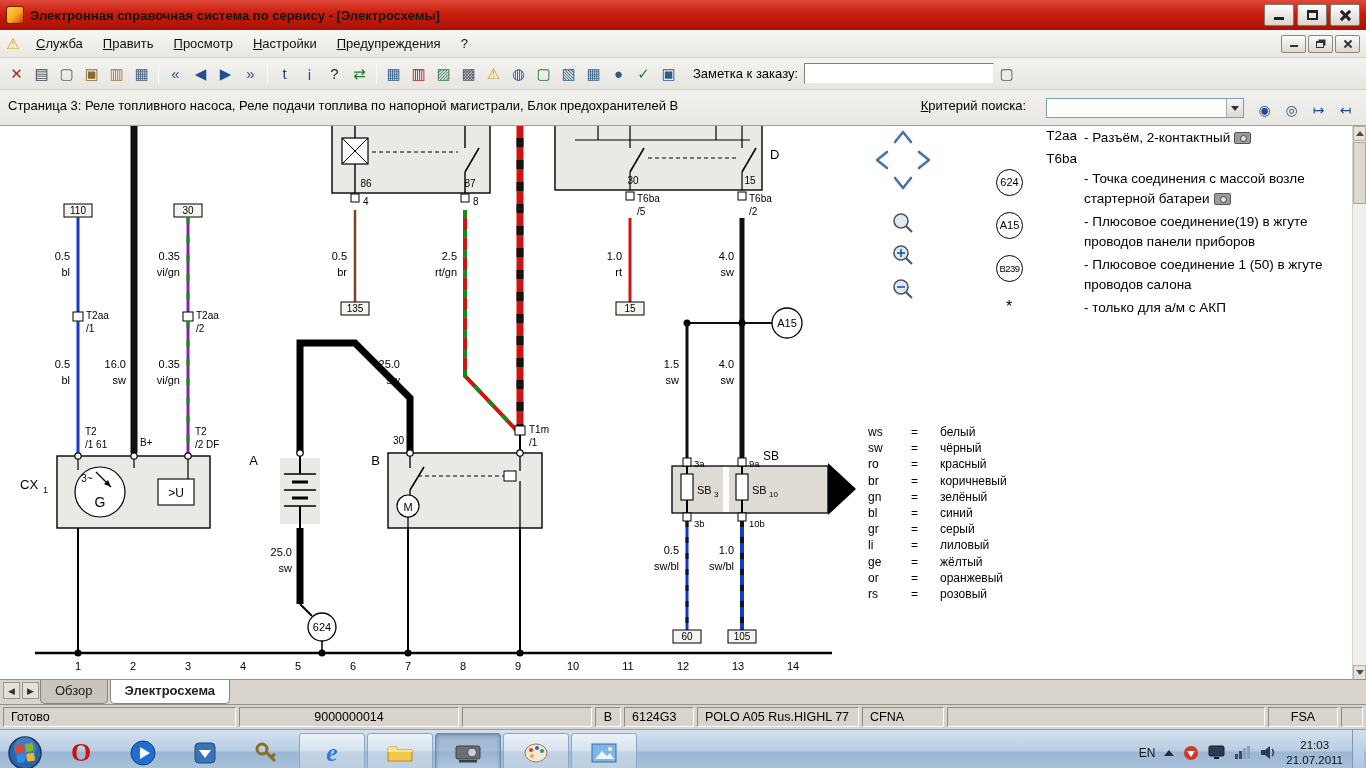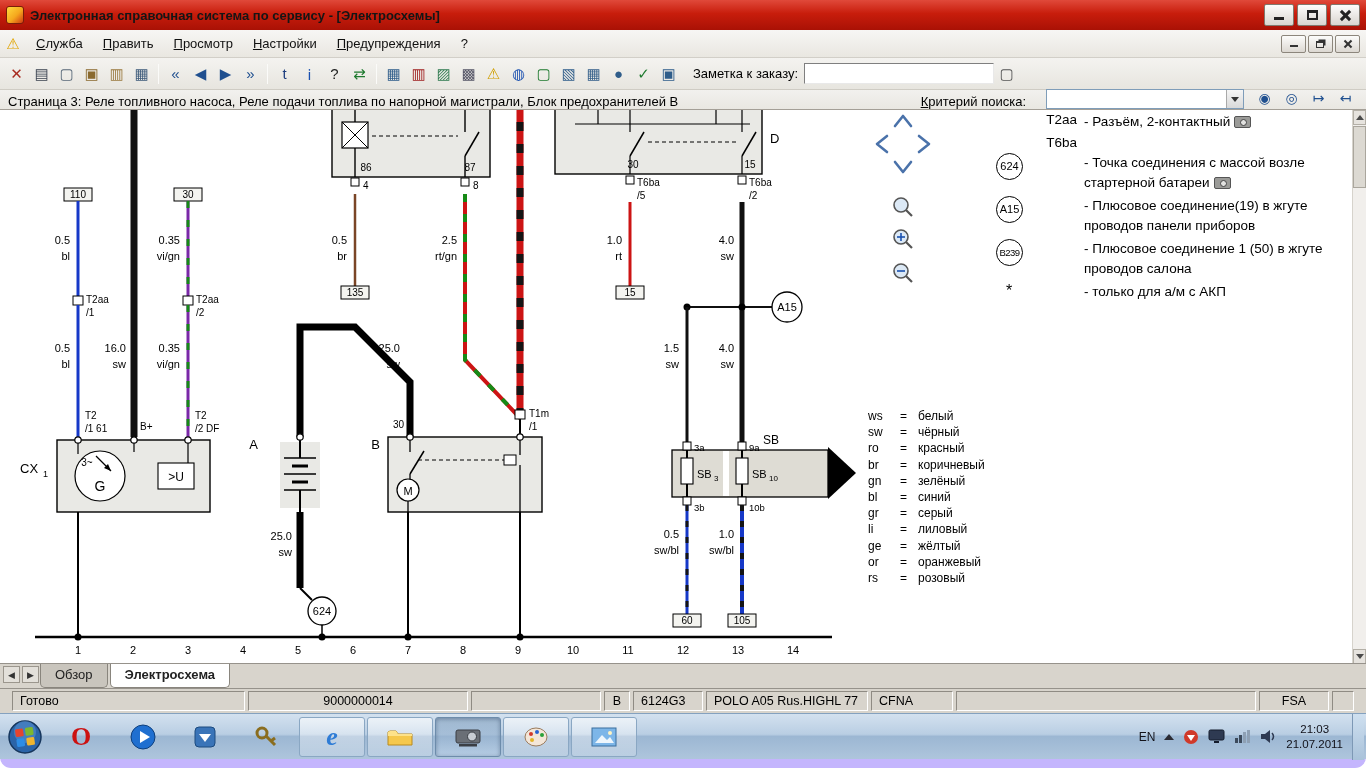--- a/index.html
+++ b/index.html
@@ -43,22 +43,22 @@
   #tb-icons { display:flex; align-items:center; }
   button { border:none; background:none; font-family:inherit; cursor:default; }
   .tb-btn { width:25px; height:25px; display:flex; align-items:center; justify-content:center;
     font-size:15px; border:1px solid transparent; border-radius:2px; }
   .tb-sep { width:1px; height:20px; background:#b5b2aa; border-right:1px solid #fbfbf9; margin:0 4px; }
   .note-label { font-size:13px; margin:0 6px 0 12px; white-space:nowrap; }
   .note-input { width:190px; height:21px; background:#fff; border:1px solid;
     border-color:#7f7f7f #e9e9e9 #e9e9e9 #7f7f7f; font-size:12px; padding:0 4px; }
 
   
-  .infobar { height:20px; background:linear-gradient(#f2f1ee,#e9e7e2); border-bottom:1px solid #a49f97;
-    display:flex; align-items:flex-end; padding:0 8px; font-size:13px; }
+  .infobar { height:36px; background:linear-gradient(#f2f1ee,#e9e7e2); border-bottom:1px solid #a49f97;
+    display:flex; align-items:flex-start; padding:8px 8px; font-size:13px; }
   .page-text { flex:1; white-space:nowrap; overflow:hidden; }
   .search-label { display:inline-block; margin-right:20px; white-space:nowrap; }
   .search-label::first-letter { text-decoration:underline; }
   .search-combo { width:198px; height:20px; background:#fff; border:1px solid #7f9db9; display:flex; }
   .search-combo input { flex:1; border:none; outline:none; font-size:12px; padding:0 3px; min-width:0; }
   .combo-btn { width:17px; background:linear-gradient(#f5f5f5,#d9d9d9); border-left:1px solid #a9a9a9;
     display:flex; align-items:center; justify-content:center; }
   .combo-arrow { width:0; height:0; border-left:4px solid transparent; border-right:4px solid transparent; border-top:5px solid #333; }
   #info-btns { display:flex; margin-left:8px; gap:2px; }
   .info-btn { width:25px; height:23px; display:flex; align-items:center; justify-content:center;
@@ -80,41 +80,41 @@
   .lcircle { width:27px; height:27px; border:1.4px solid #000; border-radius:50%; margin-left:4px;
     display:flex; align-items:center; justify-content:center; font-size:11px; background:#fff; }
   .lcircle.small { font-size:9.5px; letter-spacing:-0.5px; }
   .ltext { flex:1; line-height:1.48; padding-top:2px; }
   .cam { display:inline-block; width:17px; height:12px; background:#9b9b98; border:1px solid #555;
     border-radius:2px; position:relative; vertical-align:-2px; margin-left:4px; }
   .cam::after { content:""; position:absolute; left:5px; top:2px; width:5px; height:5px; border-radius:50%;
     background:#e2e2e0; border:1px solid #444; }
 
   .color-legend { position:absolute; left:868px; top:298px; width:150px; font-size:12px; }
-  .crow { display:flex; line-height:16.2px; }
+  .crow { display:flex; line-height:16.2px;gap:11px; }
   .ccode { width:32px; } .ceq { width:18px; } .cname { flex:1; }
 
   .vscroll { position:absolute; right:0; top:0; width:14px; height:554px; background:#f1efec; border-left:1px solid #d6d3cc; }
   .vs-btn { position:absolute; left:0; width:13px; height:15px; background:#e6e3de; border:1px solid #b3afa6;
     display:flex; align-items:center; justify-content:center; }
   .vs-up { top:0; } .vs-down { bottom:0; }
   .tri-up { width:0;height:0;border-left:4px solid transparent;border-right:4px solid transparent;border-bottom:5px solid #4a4a4a; }
   .tri-down { width:0;height:0;border-left:4px solid transparent;border-right:4px solid transparent;border-top:5px solid #4a4a4a; }
   .vs-thumb { position:absolute; left:0; top:16px; width:13px; height:62px; background:#dcd9d2; border:1px solid #aaa69d; }
 
   
   .tabstrip { height:25px; background:#d8d4cc; display:flex; align-items:flex-start; border-bottom:1px solid #96928b; padding-left:2px; }
   .tab-nav { width:17px; height:17px; margin:2px 1px 0 1px; background:#e3e0da; border:1px solid #9b968d;
     font-size:9px; display:flex; align-items:center; justify-content:center; color:#333; }
   .tab { padding:3px 14px 5px; font-size:13px; background:#c9c5bd; border:1px solid #89857d; border-top:none;
     border-radius:0 0 5px 5px; margin-right:2px; color:#222; }
   .tab.active { background:#fff; font-weight:bold; }
 
   
-  .statusbar { height:24px; background:#d8d4cc; display:flex; gap:3px; padding:2px 12px; font-size:12.5px; }
+  .statusbar { height:24px; background:#d8d4cc; display:flex; gap:3px; padding:2px 3px; font-size:12.5px; }
   .sb-seg { border:1px solid; border-color:#8f8b83 #ffffff #ffffff #8f8b83; display:flex; align-items:center;
     padding:0 7px; white-space:nowrap; overflow:hidden; }
   .sb-ready { flex:0 0 233px; } .sb-order { flex:0 0 220px; justify-content:center; }
   .sb-sp1 { flex:0 0 130px; } .sb-b { flex:0 0 26px; justify-content:center; }
   .sb-code { flex:0 0 70px; } .sb-model { flex:0 0 162px; } .sb-engine { flex:0 0 82px; }
   .sb-fill { flex:1 1 auto; } .sb-fsa { flex:0 0 70px; justify-content:center;text-align:center; } .sb-tail { flex:0 0 22px; }
 
   
   .taskbar { height:46px; background:linear-gradient(180deg,#d3e1ef 0%,#b9cee3 45%,#9cb7d3 50%,#aec5dc 100%);
     border-top:1px solid #84a1bf; display:flex; align-items:center; }

